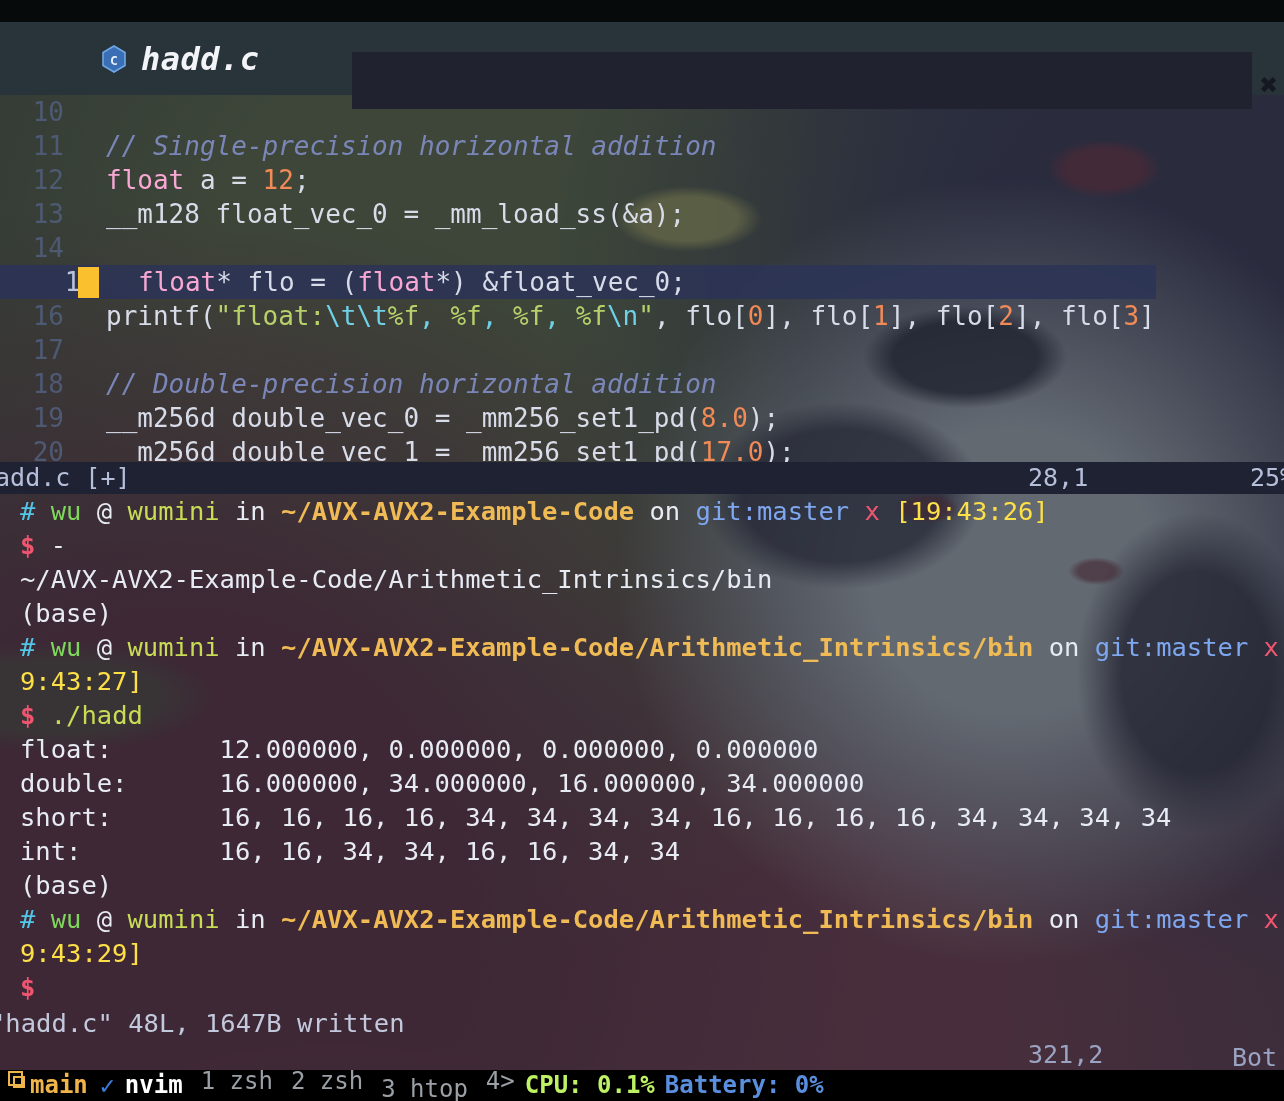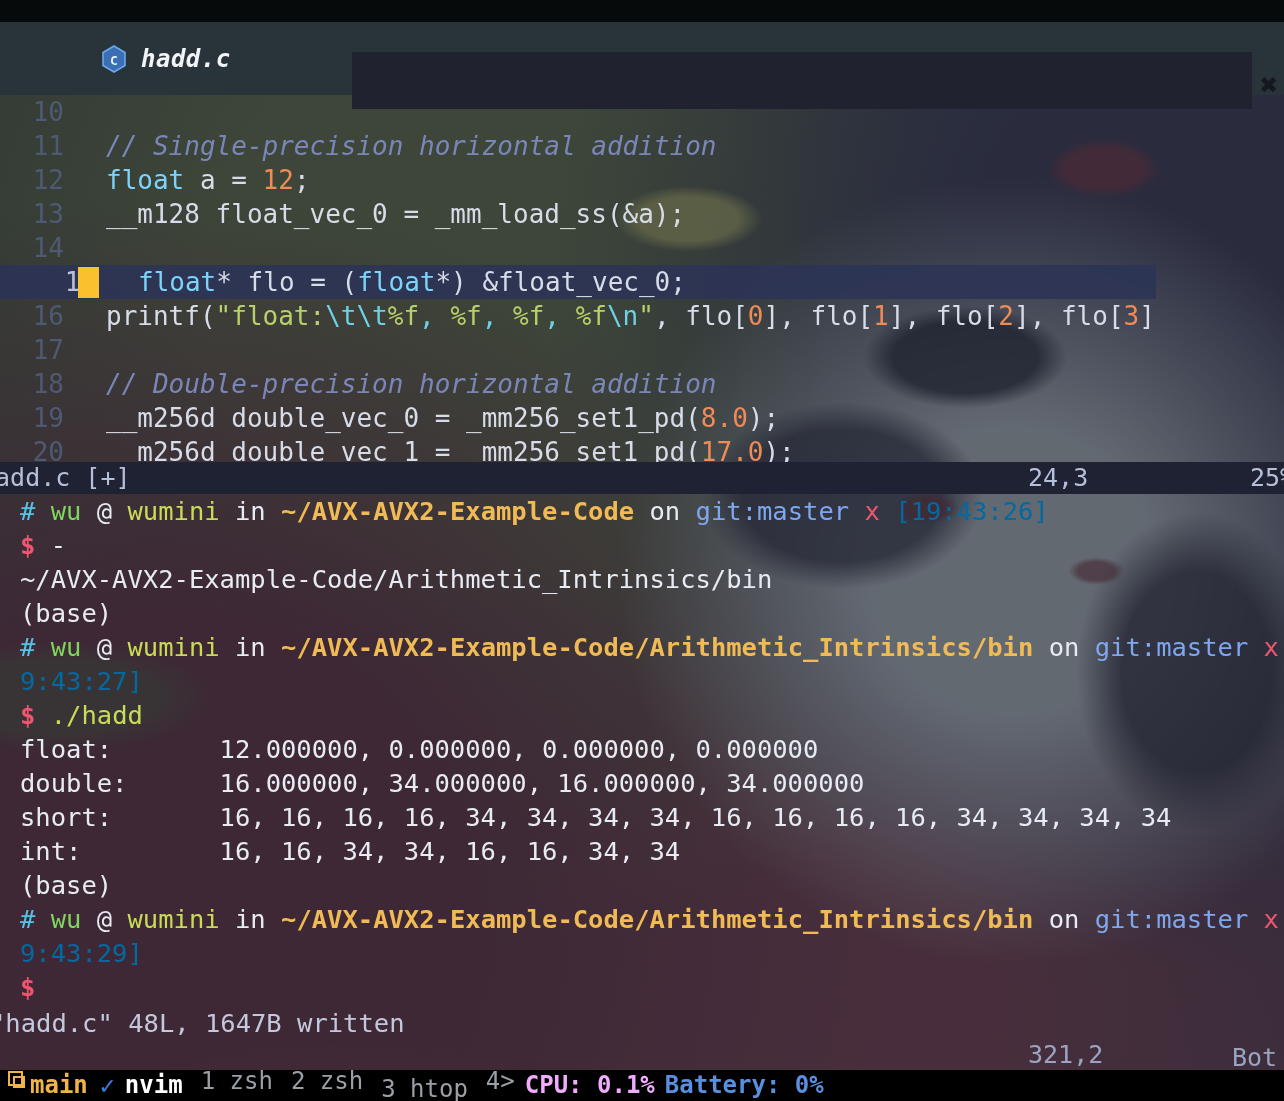--- a/index.html
+++ b/index.html
@@ -45,39 +45,39 @@
   
   .topstrip{position:absolute;left:0;top:0;width:1284px;height:22px;background:#060a0a;z-index:6;}
 
   
   .tabline{position:absolute;left:0;top:22px;width:1284px;height:73px;background:#29333a;z-index:5;}
   .tab{
     position:absolute;left:85px;top:8px;height:57px;min-width:1175px;
     display:flex;align-items:center;gap:14px;padding:0 16px;box-sizing:border-box;
   }
   .tab .tabname{
-    font-style:italic;font-weight:bold;font-size:24px;color:#f2f4f8;letter-spacing:.5px;
+    font-style:italic;font-weight:bold;font-size:32px;color:#f2f4f8;letter-spacing:.5px;
   }
   .tab .modified{
     width:14px;height:14px;border-radius:50%;background:#cfd6e6;margin-left:170px;
   }
   .tabfill{position:absolute;left:352px;top:30px;width:900px;height:57px;background:#20222f;z-index:4;}
   .cicon{width:26px;height:28px;position:relative;flex:0 0 auto;}
   .closex{position:absolute;right:6px;top:48px;z-index:7;color:#16181f;font-size:30px;font-weight:bold;line-height:1;}
 
   
   .buffer{position:absolute;left:0;top:95px;width:1156px;height:367px;z-index:3;overflow:hidden;
           font-size:26px;line-height:34px;white-space:pre;}
   .cline{position:relative;height:34px;padding-left:0;}
   .cline.cur{background:rgba(44,52,86,.92);padding-left:32px;}
   .lnum{display:inline-block;width:64px;text-align:right;color:#4e5a74;}
   .lnum.on{color:#b9c3da;}
   .gutterblk{position:absolute;left:78px;top:2px;width:21px;height:31px;background:#fbc02d;}
   .codetxt{display:inline-block;padding-left:42px;}
-  .k{color:#7dd3fc;margin-top:32px;}      
+  .k{color:#f9a8d4;margin-top:32px;}      
   .id{color:#d7dce8;}     
   .num{color:#f08a56;}    
   .str{color:#b8d06a;}    
   .esc{color:#6fd1e6;}    
   .cm{color:#7b86b8;font-style:italic;}  
   .pn{color:#d7dce8;}
 
   
   .statusline{position:absolute;left:0;top:462px;width:1284px;height:32px;background:#1f2233;z-index:5;
               color:#b6bfda;font-size:25px;line-height:32px;white-space:pre;}
@@ -91,21 +91,21 @@
   .trow{height:34px;padding-left:20px;}
   .c-hash{color:#53c6e8;}
   .c-user{color:#7fd65c;}
   .c-at{color:#e7ebf4;}
   .c-host{color:#c9dc55;}
   .c-in{color:#e7ebf4;}
   .c-path{color:#f0bb55;font-weight:bold;}
   .c-on{color:#e7ebf4;}
   .c-git{color:#7fa7f0;}
   .c-dirty{color:#f05570;}
-  .c-time{color:#0369a1;}
+  .c-time{color:#fde047;}
   .c-dollar{color:#f05570;font-weight:bold;}
   .c-cmd{color:#c9dc55;}
   .c-out{color:#e7ebf4;}
 
   
   .msgline{position:absolute;left:-10px;top:1006px;width:1294px;height:34px;z-index:4;
            font-size:25.5px;line-height:34px;color:#c3c9dc;white-space:pre;}
   .botruler{position:absolute;left:0;top:1040px;width:1284px;height:30px;z-index:4;
             font-size:25px;line-height:30px;color:#9aa4c2;}
   .botruler .br-pos{position:absolute;left:1028px;top:0;}
@@ -113,21 +113,21 @@
 
   
   .tmux{position:absolute;left:0;bottom:0;width:1284px;height:31px;background:#000;z-index:8;
         display:flex;align-items:center;font-size:24px;line-height:31px;white-space:pre;
         font-family:"DejaVu Sans Mono","Liberation Mono",monospace;font-weight:bold;}
   .tmux .seg{display:flex;}
   .t-session{color:#f0b54a;}
   .t-check{color:#3b7ddd;font-size:25px;}
   .t-active{color:#ffffff;}
   .t-win{color:#9aa0a6;font-weight:normal;}
-  .t-cpu{color:#f0abfc;}
+  .t-cpu{color:#bef264;}
   .t-bat{color:#5a8fe0;}
   .t-date{color:#b4d96a;}
   .winbox{
     display:inline-block;width:15px;height:15px;border:2px solid #f0b54a;
     box-sizing:border-box;margin-right:7px;position:relative;top:1px;
   }
   .winbox:after{content:"";position:absolute;left:3px;top:3px;right:-4px;bottom:-4px;
     border:2px solid #f0b54a;box-sizing:border-box;}
 </style>
 </head>
@@ -156,21 +156,21 @@
       <span class="tabname">hadd.c</span>
       <span class="modified"></span>
     </div>
     <span class="closex">✖</span>
   </div>
 
   <div class="buffer" id="buffer"><div class="cline"><span class="lnum">10</span><span class="codetxt"></span></div><div class="cline"><span class="lnum">11</span><span class="codetxt"><span class="cm">// Single-precision horizontal addition</span></span></div><div class="cline"><span class="lnum">12</span><span class="codetxt"><span class="k">float</span><span class="id"> a = </span><span class="num">12</span><span class="pn">;</span></span></div><div class="cline"><span class="lnum">13</span><span class="codetxt"><span class="id">__m128 float_vec_0 = _mm_load_ss(&amp;a);</span></span></div><div class="cline"><span class="lnum">14</span><span class="codetxt"></span></div><div class="cline cur"><span class="lnum on">15</span><span class="gutterblk"></span><span class="codetxt"><span class="k">float</span><span class="id">* flo = (</span><span class="k">float</span><span class="id">*) &amp;float_vec_0;</span></span></div><div class="cline"><span class="lnum">16</span><span class="codetxt"><span class="id">printf(</span><span class="str">"float:</span><span class="esc">\t\t</span><span class="str">%f</span><span class="esc">, </span><span class="str">%f</span><span class="esc">, </span><span class="str">%f</span><span class="esc">, </span><span class="str">%f</span><span class="esc">\n</span><span class="str">"</span><span class="id">, flo[</span><span class="num">0</span><span class="id">], flo[</span><span class="num">1</span><span class="id">], flo[</span><span class="num">2</span><span class="id">], flo[</span><span class="num">3</span><span class="id">]);</span></span></div><div class="cline"><span class="lnum">17</span><span class="codetxt"></span></div><div class="cline"><span class="lnum">18</span><span class="codetxt"><span class="cm">// Double-precision horizontal addition</span></span></div><div class="cline"><span class="lnum">19</span><span class="codetxt"><span class="id">__m256d double_vec_0 = _mm256_set1_pd(</span><span class="num">8.0</span><span class="id">);</span></span></div><div class="cline"><span class="lnum">20</span><span class="codetxt"><span class="id">__m256d double_vec_1 = _mm256_set1_pd(</span><span class="num">17.0</span><span class="id">);</span></span></div></div>
 
   <div class="statusline">
     <span class="sl-left">hadd.c [+]</span>
-    <span class="sl-pos">24,3</span>
+    <span class="sl-pos">28,1</span>
     <span class="sl-pct">25%</span>
   </div>
 
   <div class="term" id="term"><div class="trow"><span class="c-hash"># </span><span class="c-user">wu</span><span class="c-at"> @ </span><span class="c-host">wumini</span><span class="c-in"> in </span><span class="c-path">~/AVX-AVX2-Example-Code</span><span class="c-on"> on </span><span class="c-git">git:master</span><span class="c-dirty"> x </span><span class="c-time">[19:43:26]</span></div><div class="trow"><span class="c-dollar">$ </span><span class="c-out">-</span></div><div class="trow"><span class="c-out">~/AVX-AVX2-Example-Code/Arithmetic_Intrinsics/bin</span></div><div class="trow"><span class="c-out">(base)</span></div><div class="trow"><span class="c-hash"># </span><span class="c-user">wu</span><span class="c-at"> @ </span><span class="c-host">wumini</span><span class="c-in"> in </span><span class="c-path">~/AVX-AVX2-Example-Code/Arithmetic_Intrinsics/bin</span><span class="c-on"> on </span><span class="c-git">git:master</span><span class="c-dirty"> x </span></div><div class="trow"><span class="c-time">9:43:27]</span></div><div class="trow"><span class="c-dollar">$ </span><span class="c-cmd">./hadd</span></div><div class="trow"><span class="c-out">float:       12.000000, 0.000000, 0.000000, 0.000000</span></div><div class="trow"><span class="c-out">double:      16.000000, 34.000000, 16.000000, 34.000000</span></div><div class="trow"><span class="c-out">short:       16, 16, 16, 16, 34, 34, 34, 34, 16, 16, 16, 16, 34, 34, 34, 34</span></div><div class="trow"><span class="c-out">int:         16, 16, 34, 34, 16, 16, 34, 34</span></div><div class="trow"><span class="c-out">(base)</span></div><div class="trow"><span class="c-hash"># </span><span class="c-user">wu</span><span class="c-at"> @ </span><span class="c-host">wumini</span><span class="c-in"> in </span><span class="c-path">~/AVX-AVX2-Example-Code/Arithmetic_Intrinsics/bin</span><span class="c-on"> on </span><span class="c-git">git:master</span><span class="c-dirty"> x </span></div><div class="trow"><span class="c-time">9:43:29]</span></div><div class="trow"><span class="c-dollar">$</span></div></div>
 
   <div class="msgline">"hadd.c" 48L, 1647B written</div>
   <div class="botruler">
     <span class="br-pos">321,2</span>
     <span class="br-bot">Bot</span>
   </div>

